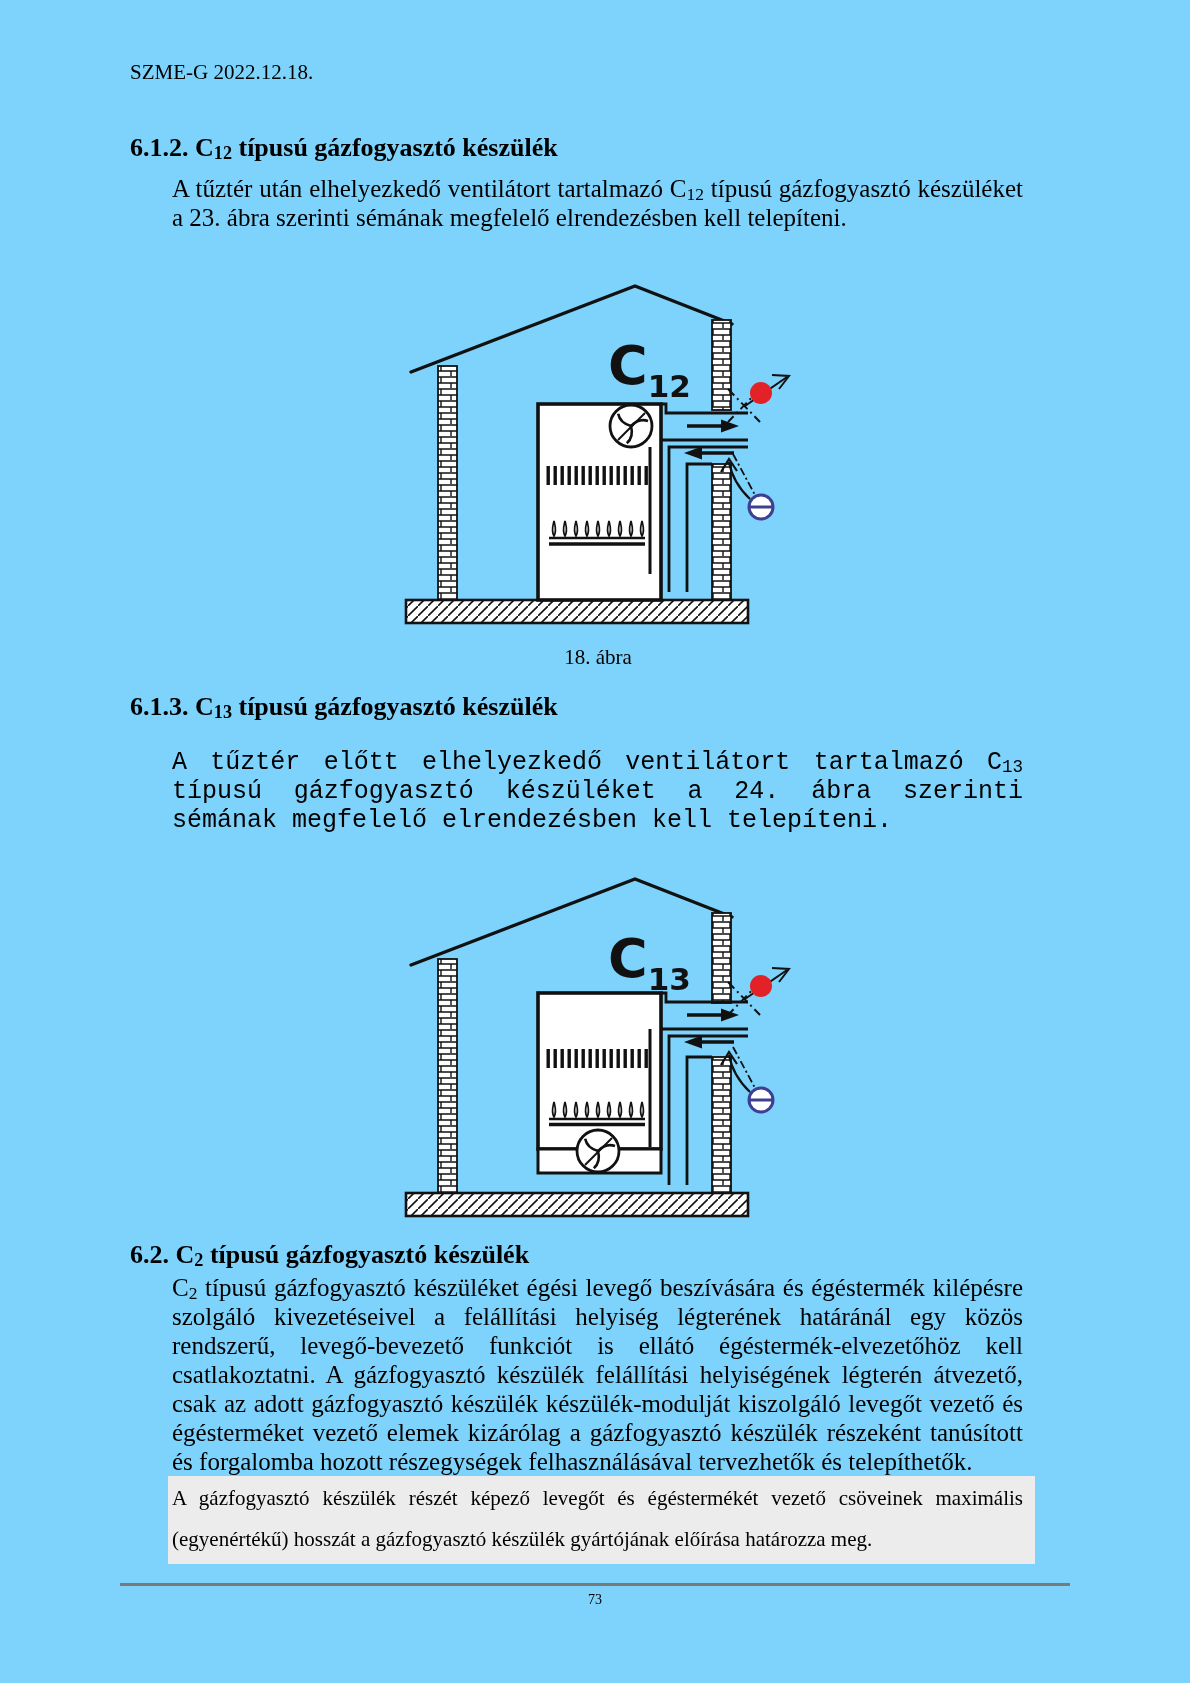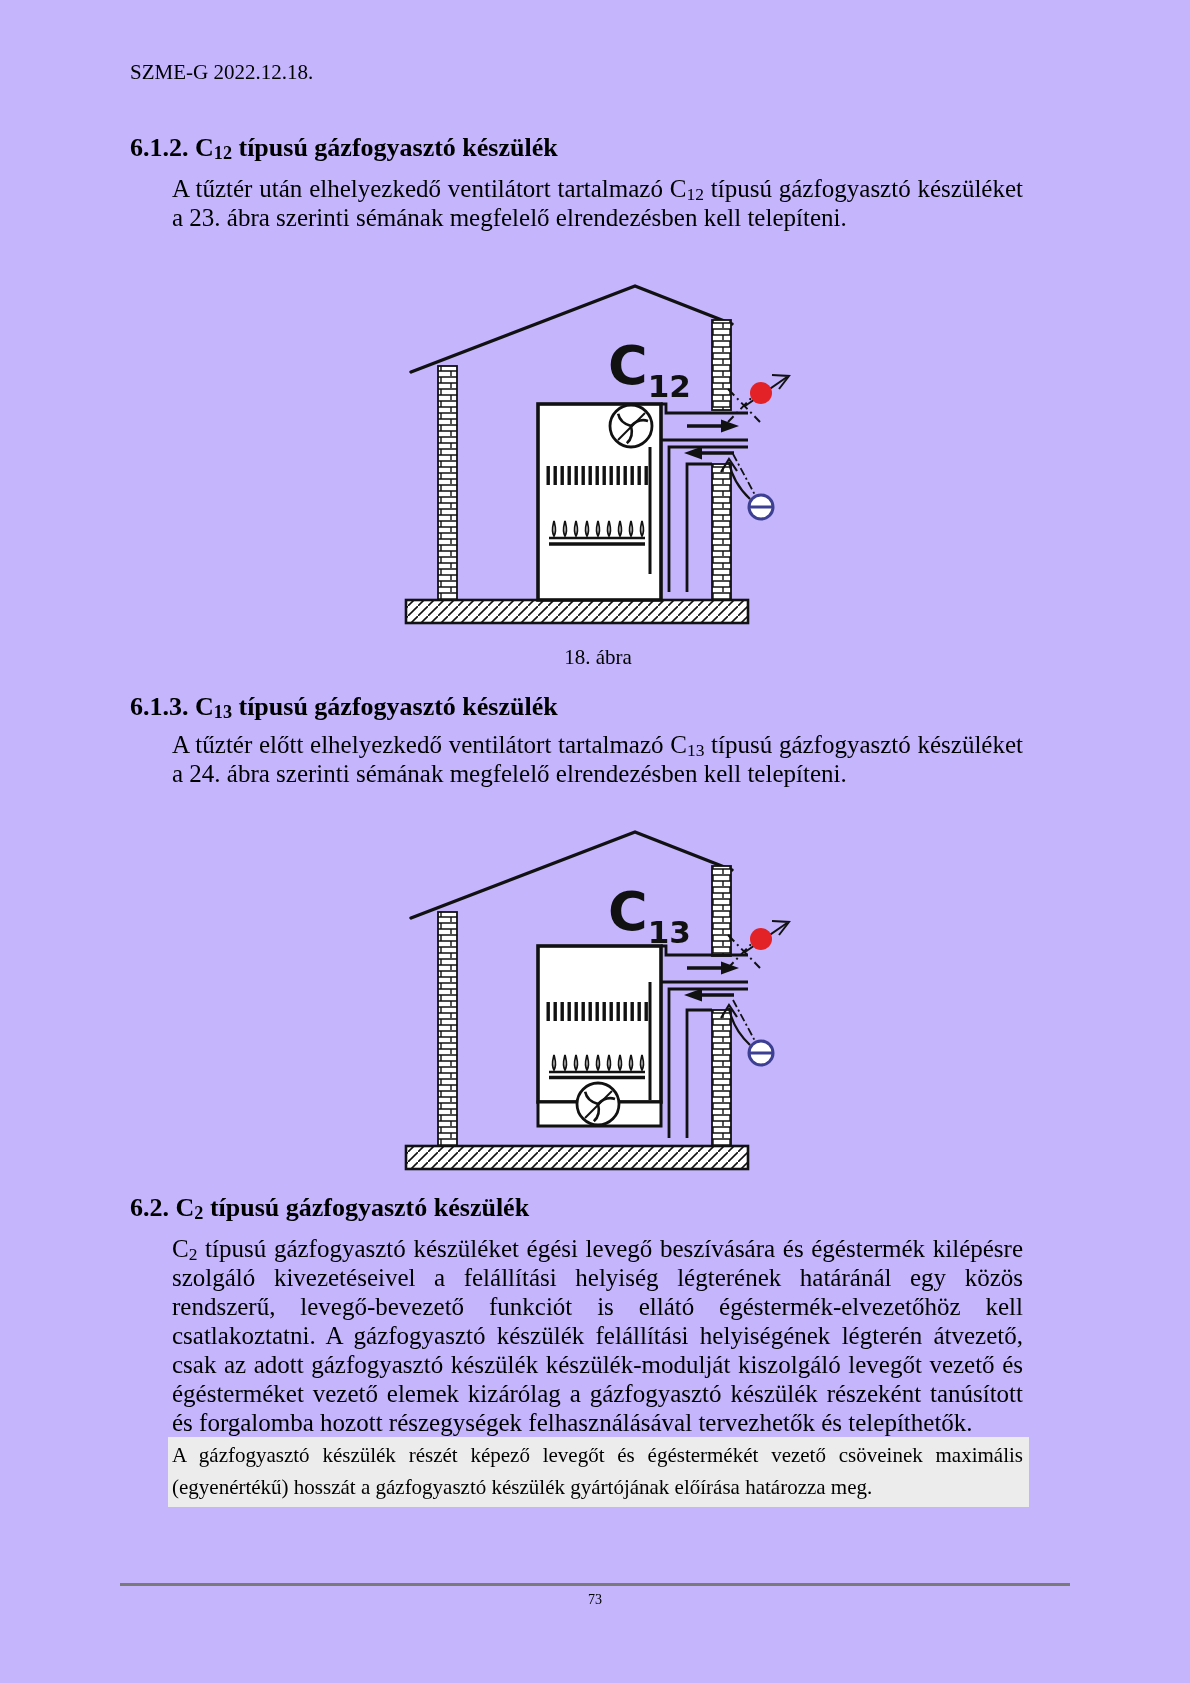--- a/index.html
+++ b/index.html
@@ -1,34 +1,34 @@
 <!DOCTYPE html>
 <html><head>
 <meta charset="utf-8">
 <style>
   html,body{margin:0;padding:0;background:#fff;}
-  .page{position:relative;width:1190px;height:1683px;background:#c4b5fd;overflow:hidden;
+  .page{position:relative;width:1190px;height:1683px;background:#7dd3fc;overflow:hidden;
         box-sizing:border-box;padding:58px 130px 0;
         font-family:"Liberation Serif",serif;color:#000;}
   .doc-header{font-size:21px;line-height:29px;}
   h2{font-size:26px;line-height:29px;margin:0;font-weight:700;}
   .para{font-size:25px;line-height:29px;text-align:justify;margin:0 0 0 42px;width:851px;}
   sub{font-size:0.7em;vertical-align:-0.18em;line-height:0;font-weight:inherit;}
   .figwrap{margin-left:268px;width:400px;}
   .figwrap svg{display:block;}
   .fig-caption{font-size:21px;line-height:29px;text-align:center;margin-top:12px;}
-  .hl{background:#ececec;margin-left:38px;width:851px;padding:2px 6px 4px 4px;
-      font-size:21px;line-height:32px;text-align:justify;}
+  .hl{background:#ececec;margin-left:38px;width:851px;padding:2px 12px 4px 4px;
+      font-size:21px;line-height:41px;text-align:justify;}
   .rule{position:absolute;left:120px;top:1583px;width:950px;border-top:3px solid #7a7a7a;}
   .pagenum{position:absolute;top:1592px;left:0;width:1190px;text-align:center;font-size:14px;}
   .h612{margin-top:46px;} .p1{margin-top:12px;}
   .f23{margin-top:24px;}
-  .h613{margin-top:20px;} .p2{margin-top:9px;}
+  .h613{margin-top:20px;} .p2{margin-top:27px;font-family:Liberation Mono, monospace;}
   .f24{margin-top:14px;}
-  .h62{margin-top:16px;} .p3{margin-top:12px;}
+  .h62{margin-top:16px;} .p3{margin-top:4px;}
   .figlabel{font-family:"DejaVu Sans",sans-serif;font-weight:bold;}
 </style>
 </head>
 <body>
 
 <svg width="0" height="0" style="position:absolute" aria-hidden="true">
   <defs>
     <pattern id="brickP" width="17" height="12" patternUnits="userSpaceOnUse">
       <rect width="17" height="12" fill="#fff"></rect>
       <path d="M0 1 H17 M0 7 H17 M9 1 V7 M2 7 V12" stroke="#111" stroke-width="1.4" fill="none"></path>

